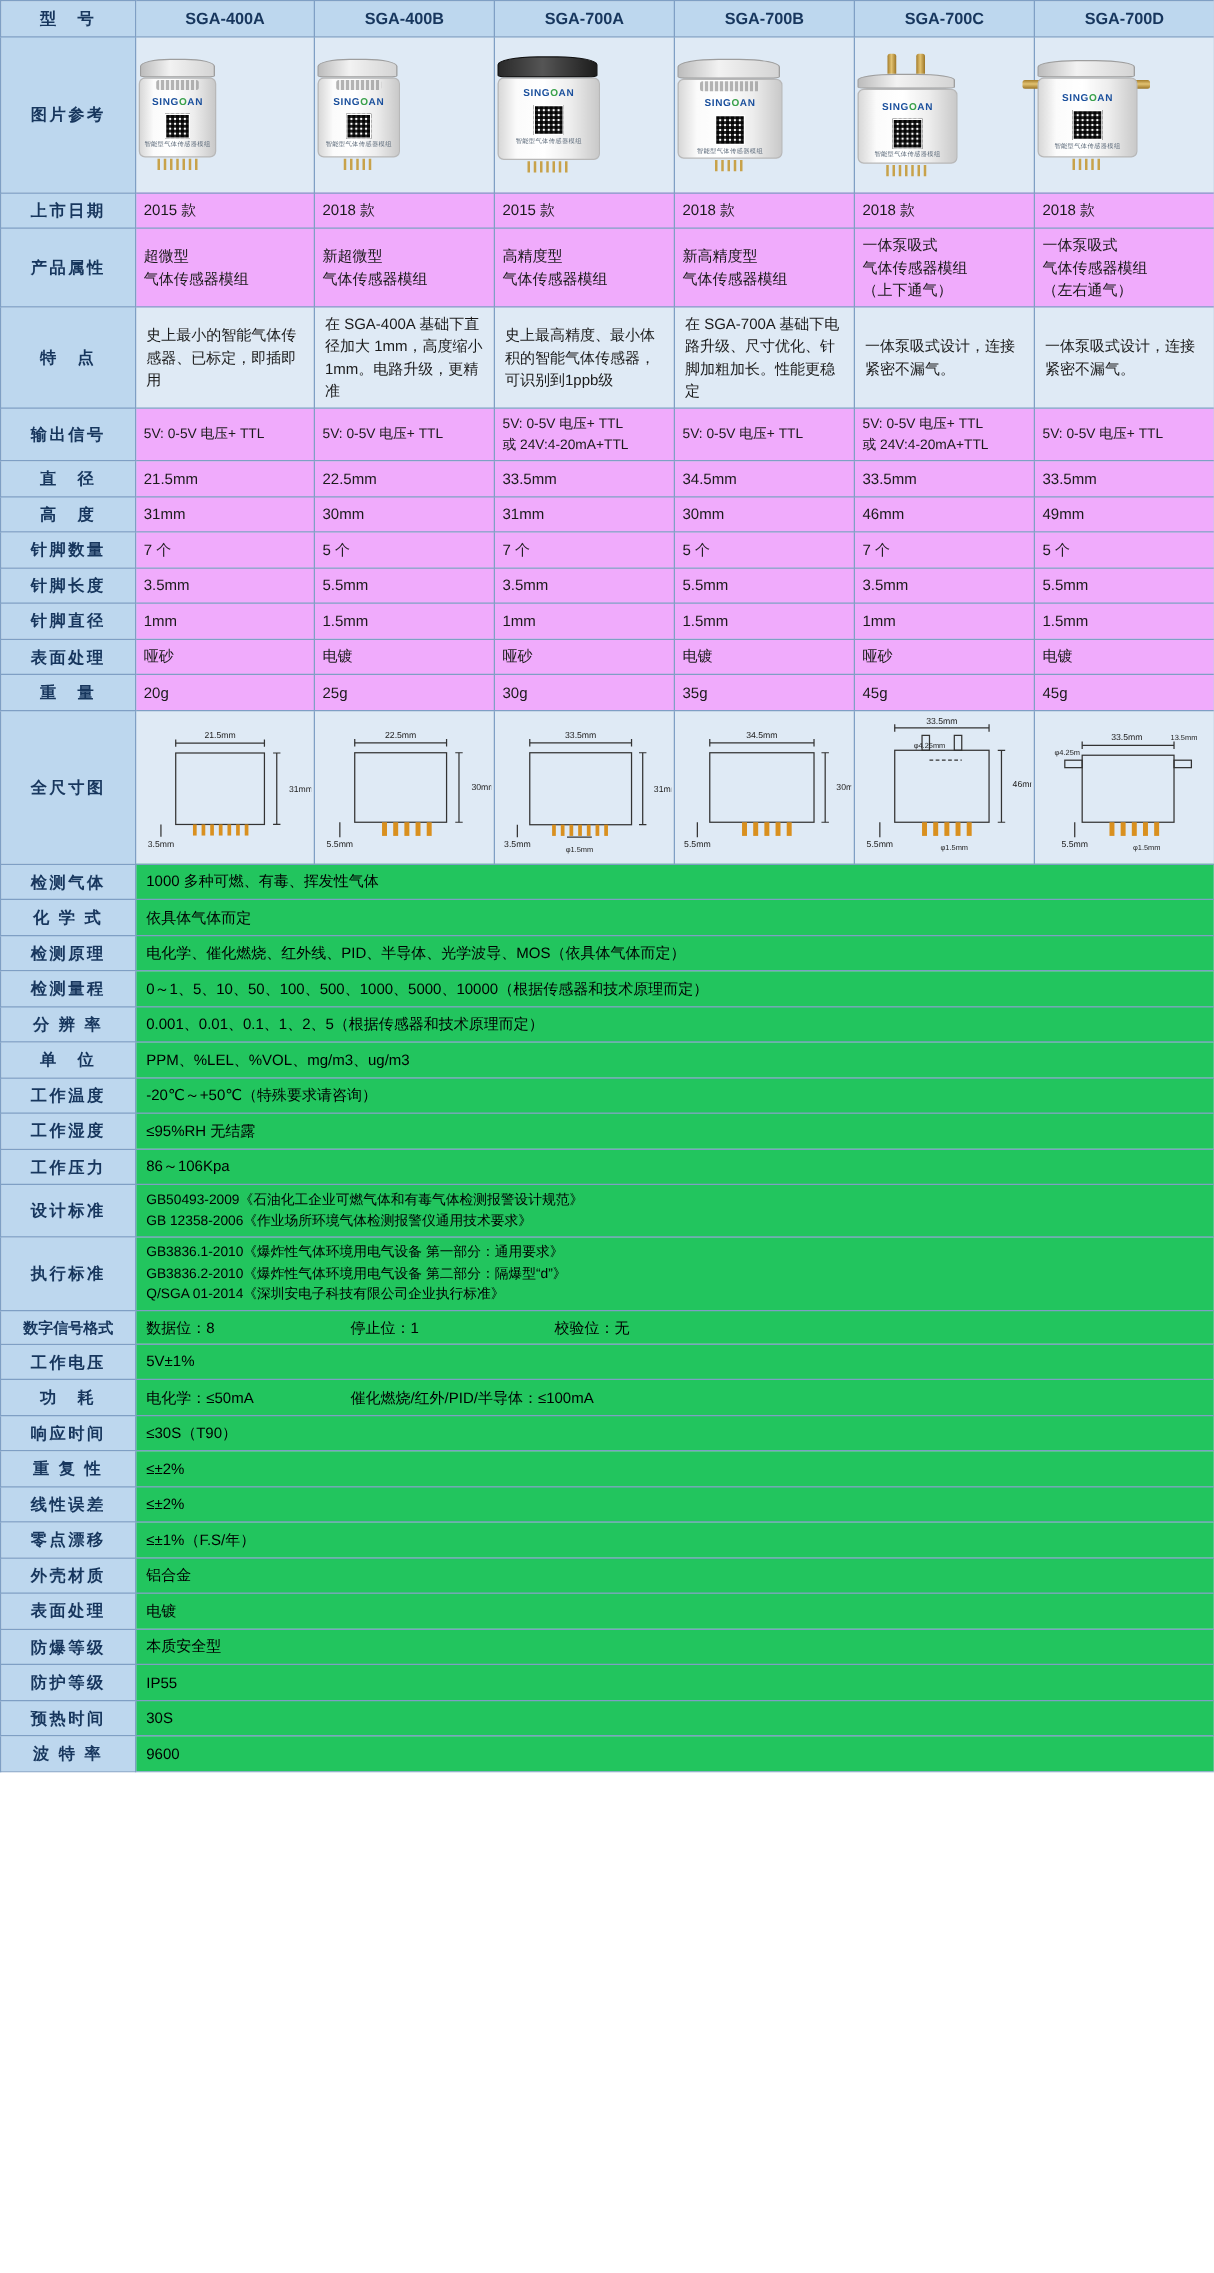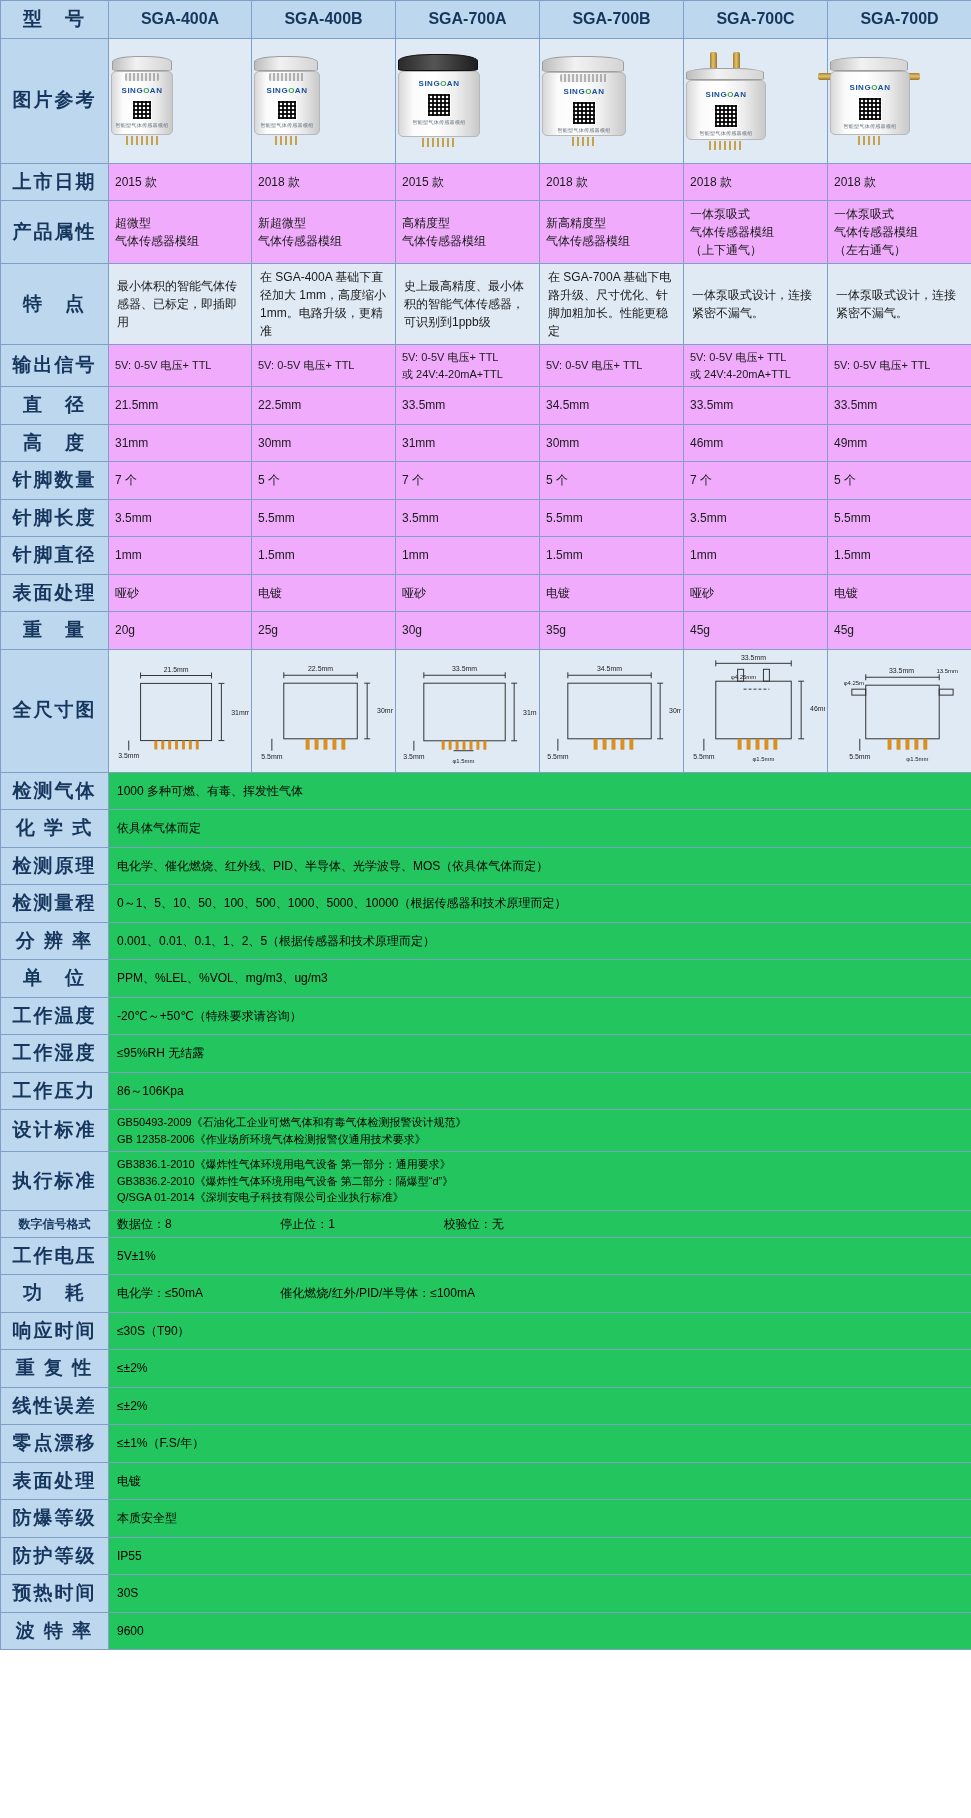--- a/index.html
+++ b/index.html
@@ -22,21 +22,21 @@
     border: 1px solid #7f9fc4;
     vertical-align: middle;
     padding: 4px 6px;
     font-size: 12px;
     line-height: 1.5;
   }
   .lbl {
     background: #bdd7ee;
     text-align: center;
     font-weight: bold;
-    font-size: 19px;
+    font-size: 13px;
     color: #17365d;
     width: 108px;
     letter-spacing: 2px;
   }
   .cell {
     background: #f0abfc;
     color: #1a1a1a;
   }
   .cellL {
     background: #dfeaf5;
@@ -47,21 +47,21 @@
   .white {
     background: #22c55e;
     text-align: left;
     padding-left: 8px;
     font-size: 12px;
   }
   .hdr {
     background: #bdd7ee;
     text-align: center;
     font-weight: bold;
-    font-size: 16px;
+    font-size: 13px;
     color: #17365d;
   }
   .small { font-size: 11px; }
 
   
   .prodcell {
     background: #dfeaf5;
     height: 120px;
     padding: 2px;
   }
@@ -372,21 +372,21 @@
     <td class="cell" style="white-space:pre-line">一体泵吸式
 气体传感器模组
 （上下通气）</td>
     <td class="cell" style="white-space:pre-line">一体泵吸式
 气体传感器模组
 （左右通气）</td>
   </tr>
 
   <tr>
     <td class="lbl">特　点</td>
-    <td class="cellL">最小体积的智能气体传感器、已标定，即插即用</td>
+    <td class="cellL">史上最小的智能气体传感器、已标定，即插即用</td>
     <td class="cellL">在 SGA-400A 基础下直径加大 1mm，高度缩小 1mm。电路升级，更精准</td>
     <td class="cellL">史上最高精度、最小体积的智能气体传感器，可识别到1ppb级</td>
     <td class="cellL">在 SGA-700A 基础下电路升级、尺寸优化、针脚加粗加长。性能更稳定</td>
     <td class="cellL">一体泵吸式设计，连接紧密不漏气。</td>
     <td class="cellL">一体泵吸式设计，连接紧密不漏气。</td>
   </tr>
 
   <tr>
     <td class="lbl">输出信号</td>
     <td class="cell small" style="white-space:pre-line">5V: 0-5V 电压+ TTL</td>
@@ -722,20 +722,24 @@
   </tr>
   <tr>
     <td class="lbl">线性误差</td>
     <td class="white" colspan="6">≤±2%</td>
   </tr>
   <tr>
     <td class="lbl">零点漂移</td>
     <td class="white" colspan="6">≤±1%（F.S/年）</td>
   </tr>
   <tr>
+    <td class="lbl">外壳材质</td>
+    <td class="white" colspan="6">铝合金</td>
+  </tr>
+  <tr>
     <td class="lbl">表面处理</td>
     <td class="white" colspan="6">电镀</td>
   </tr>
   <tr>
     <td class="lbl">防爆等级</td>
     <td class="white" colspan="6">本质安全型</td>
   </tr>
   <tr>
     <td class="lbl">防护等级</td>
     <td class="white" colspan="6">IP55</td>

